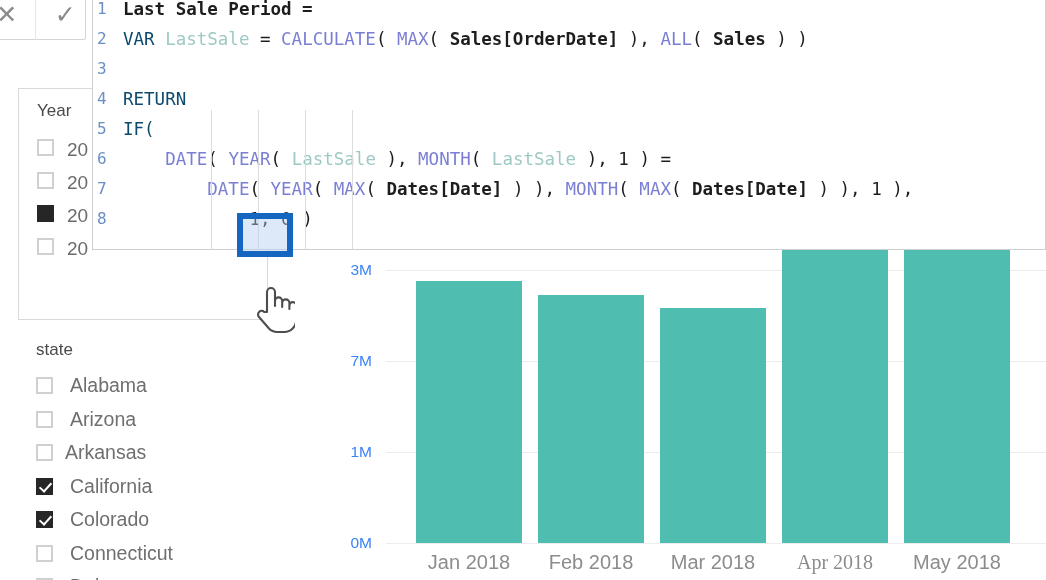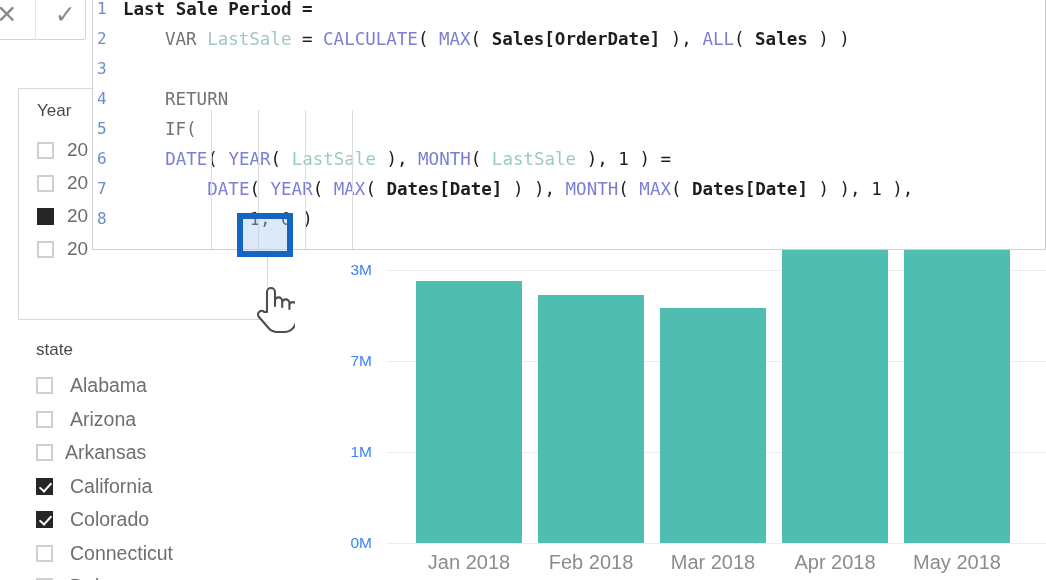--- a/index.html
+++ b/index.html
@@ -61,21 +61,21 @@
     flex:none;
   }
   .ctext{position:relative;padding-left:4px;}
   
   .guide{
     position:absolute;top:118px;width:1px;height:140px;background:#dcdcdc;z-index:2;
   }
   .g1{left:118px}.g2{left:165px}.g3{left:212px}.g4{left:259px}
 
   
-  .kw{color:#737373;margin-left:42px;}         
+  .kw{color:#0c4a6e;}         
   .fn{color:#7b7fd4;}         
   .var{color:#9ec9c4;}        
   .tbl{color:#1d1d1d;font-weight:bold;} 
   .pln{color:#1d1d1d;}
   .num{color:#1d1d1d;}
 
   
   #selection-highlight{
     position:absolute;
     left:237px;top:213px;
@@ -98,21 +98,21 @@
     border:1px solid #d9d9d9;
     box-sizing:border-box;
     z-index:3;
   }
   #year-slicer .slicer-title{
     position:absolute;left:18px;top:12px;
     font-size:17px;color:#4a4a4a;
   }
   .year-item{
     position:absolute;left:18px;
-    display:flex;align-items:center;gap:13px;
+    display:flex;align-items:flex-start;gap:13px;
     font-size:19px;color:#6b6b6b;
   }
   .cbox{
     width:17px;height:17px;
     border:2px solid #d0d0d0;
     background:#fff;
     box-sizing:border-box;
     flex:none;
     position:relative;
   }
@@ -285,16 +285,16 @@
       <div class="bar" style="left: 98px; width: 106px; height: 262.08px; background: rgb(79, 189, 176);"></div>
       <div class="bar" style="left: 220px; width: 106px; height: 247.52px; background: rgb(79, 189, 176);"></div>
       <div class="bar" style="left: 342px; width: 106px; height: 234.78px; background: rgb(79, 189, 176);"></div>
       <div class="bar" style="left: 464px; width: 106px; height: 295.75px; background: rgb(79, 189, 176);"></div>
       <div class="bar" style="left: 586px; width: 106px; height: 293.02px; background: rgb(79, 189, 176);"></div>
     </div>
   <div id="chart-xlabels">
       <div class="xlabel" style="left: 151px;">Jan 2018</div>
       <div class="xlabel" style="left: 273px;">Feb 2018</div>
       <div class="xlabel" style="left: 395px;">Mar 2018</div>
-      <div class="xlabel" style="left: 517px;">Apr 2018</div>
+      <div class="xlabel" style="left: 517px; font-family: Liberation Serif, serif;">Apr 2018</div>
       <div class="xlabel" style="left: 639px;">May 2018</div>
     </div>
 </div>
 
 </body></html>

